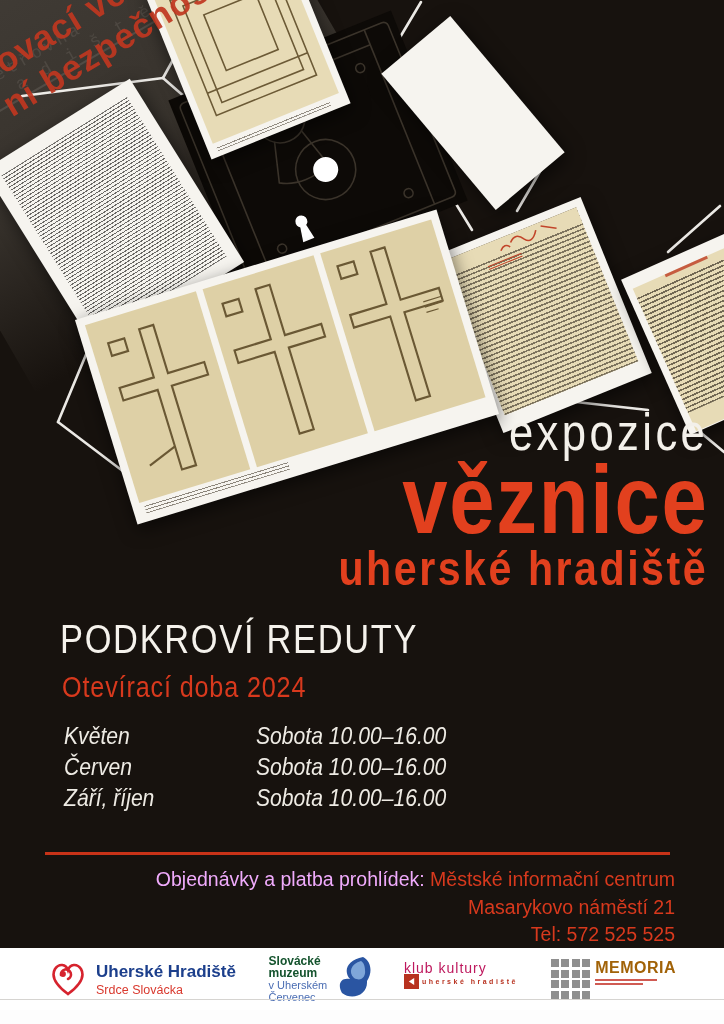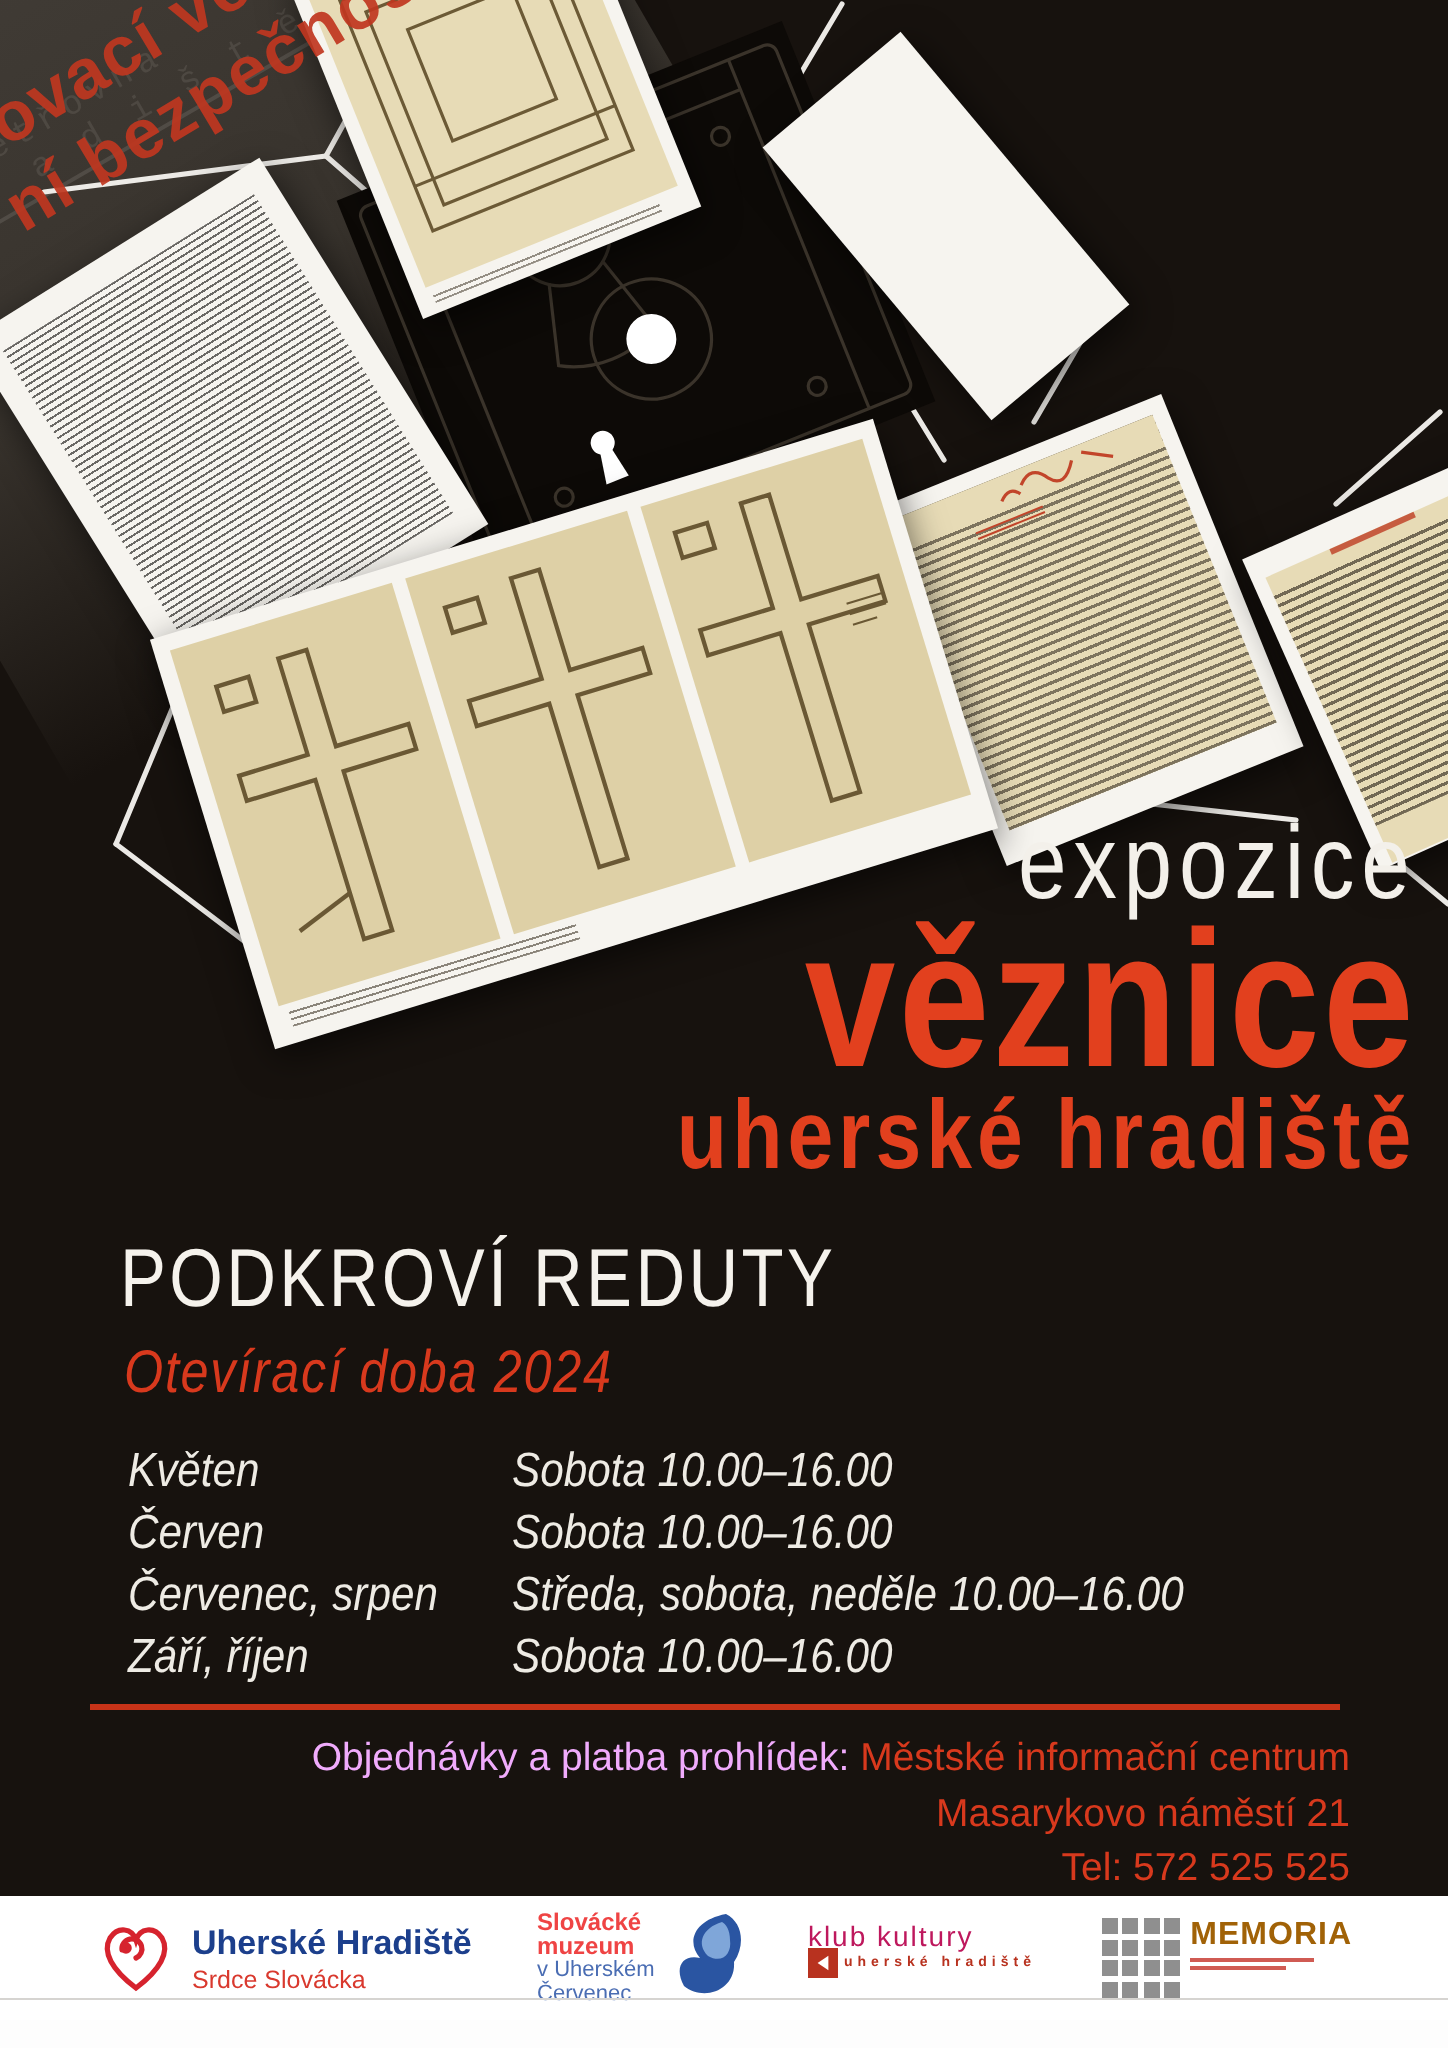--- a/index.html
+++ b/index.html
@@ -65,41 +65,41 @@
   
   .disp{position:absolute;white-space:nowrap;}
   .sqz{display:inline-block;transform:scaleX(0.84);}
   .r-align{text-align:right;}
   .r-align .sqz{transform-origin:right center;}
   .l-align .sqz{transform-origin:left center;}
   .kicker{right:16px;top:402px;color:#f3f0ea;font-size:52px;letter-spacing:4px;z-index:5;}
   .main-title{right:16px;top:444px;color:#e2401e;font-size:97px;font-weight:bold;letter-spacing:2px;z-index:5;}
   .sub-title{right:16px;top:540px;color:#e2401e;font-size:49px;font-weight:bold;letter-spacing:3px;z-index:5;}
   .venue{left:60px;top:616px;color:#f5f2ec;font-size:41px;letter-spacing:2px;z-index:5;}
-  .hours{left:62px;top:670px;color:#d8391d;font-size:30px;letter-spacing:1px;z-index:5;font-style:italic;}
+  .hours{left:62px;top:670px;color:#d8391d;font-size:30px;letter-spacing:1px;z-index:5;}
   .schedule{position:absolute;left:64px;top:720px;z-index:5;color:#eeebe4;font-size:24px;}
   .schedule .row{display:flex;height:31px;align-items:center;font-style:italic;}
   .schedule .months{width:192px;}
   .schedule .months .sqz,.schedule .times .sqz{transform:scaleX(0.88);transform-origin:left center;white-space:nowrap;}
   .rule{position:absolute;left:45px;top:852px;width:625px;height:3px;background:#c83318;z-index:5;}
   .contact{position:absolute;right:49px;top:866px;z-index:5;font-size:19.5px;line-height:27.5px;text-align:right;}
   .contact .white{color:#f0abfc;margin-left:38px;}
   .contact .red{color:#d8391d;}
   
   .footer{
     position:absolute;left:0;top:948px;width:724px;height:76px;background:#ffffff;z-index:6;
     display:flex;align-items:center;justify-content:space-between;padding:0 48px;box-sizing:border-box;
     border-bottom:14px solid #fdfdfd;
   }
   .footer::after{content:"";position:absolute;left:0;bottom:10px;width:100%;height:1px;background:#d6d4d1;}
   .logo{display:flex;align-items:center;gap:8px;}
   .uh-text .name{color:#1c3f8c;font-weight:bold;font-size:17px;}
   .uh-text .tag{color:#d9392e;font-size:12.5px;margin-top:1px;}
   .muz-text{text-align:left;line-height:12px;}
-  .muz-text .b{color:#ef4444;font-weight:bold;font-size:12px;}
+  .muz-text .b{color:#14532d;font-weight:bold;font-size:12px;}
   .muz-text .s{color:#4a6db3;font-size:11px;}
   .klub{position:relative;padding-bottom:10px;}
   .klub .name{color:#be185d;font-size:14px;letter-spacing:1px;}
   .klub .sub{display:flex;align-items:center;gap:3px;margin-top:-2px;}
   .klub .box{width:15px;height:15px;background:#b8321f;display:flex;align-items:center;justify-content:center;}
   .klub .box svg{display:block;}
   .klub .tag{color:#b8321f;font-size:7px;letter-spacing:2.5px;font-weight:bold;}
   .mem{display:flex;align-items:flex-start;gap:5px;}
   .mem .grid{display:grid;grid-template-columns:repeat(4,8px);grid-auto-rows:8px;gap:2.5px;}
   .mem .grid span{background:#8f8f8f;display:block;}
@@ -255,24 +255,20 @@
   <div class="schedule">
     <div class="row">
       <div class="months"><span class="sqz">Květen</span></div>
       <div class="times"><span class="sqz">Sobota 10.00–16.00</span></div>
     </div>
     <div class="row">
       <div class="months"><span class="sqz">Červen</span></div>
       <div class="times"><span class="sqz">Sobota 10.00–16.00</span></div>
     </div>
     <div class="row">
-      <div class="months"><span class="sqz">Červenec, srpen</span></div>
-      <div class="times"><span class="sqz">Středa, sobota, neděle 10.00–16.00</span></div>
-    </div>
-    <div class="row">
       <div class="months"><span class="sqz">Září, říjen</span></div>
       <div class="times"><span class="sqz">Sobota 10.00–16.00</span></div>
     </div>
   </div>
 
   <div class="rule"></div>
 
   <div class="contact">
     <div>
       <span class="white">Objednávky a platba prohlídek: </span><span class="red">Městské informační centrum</span>

